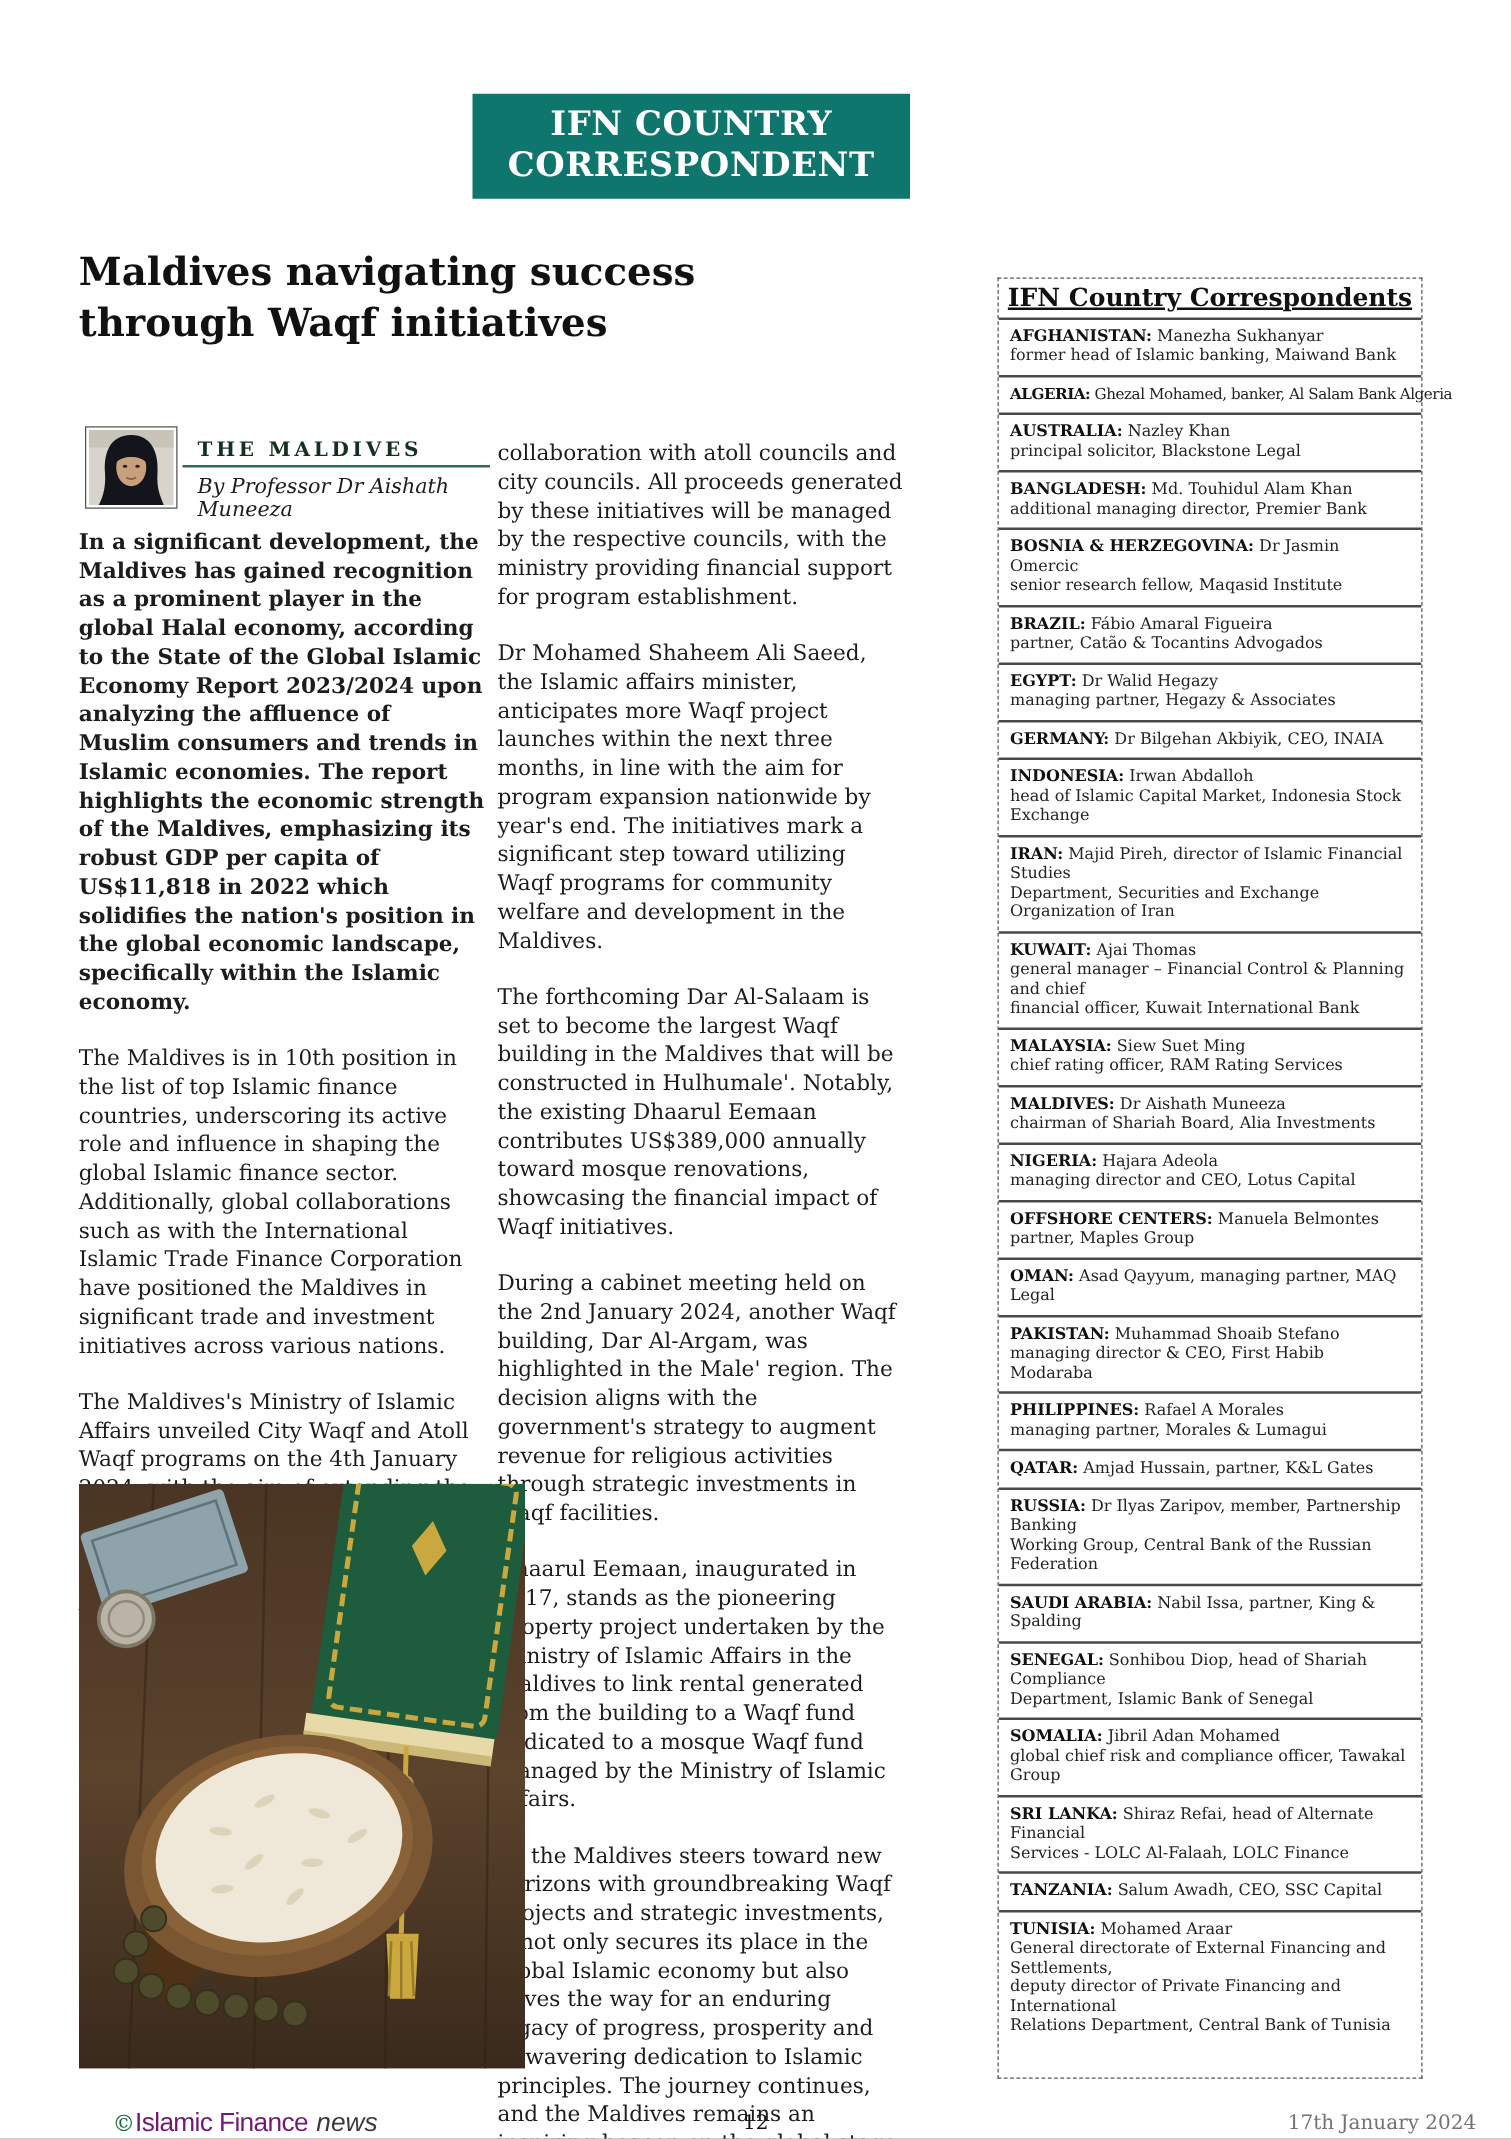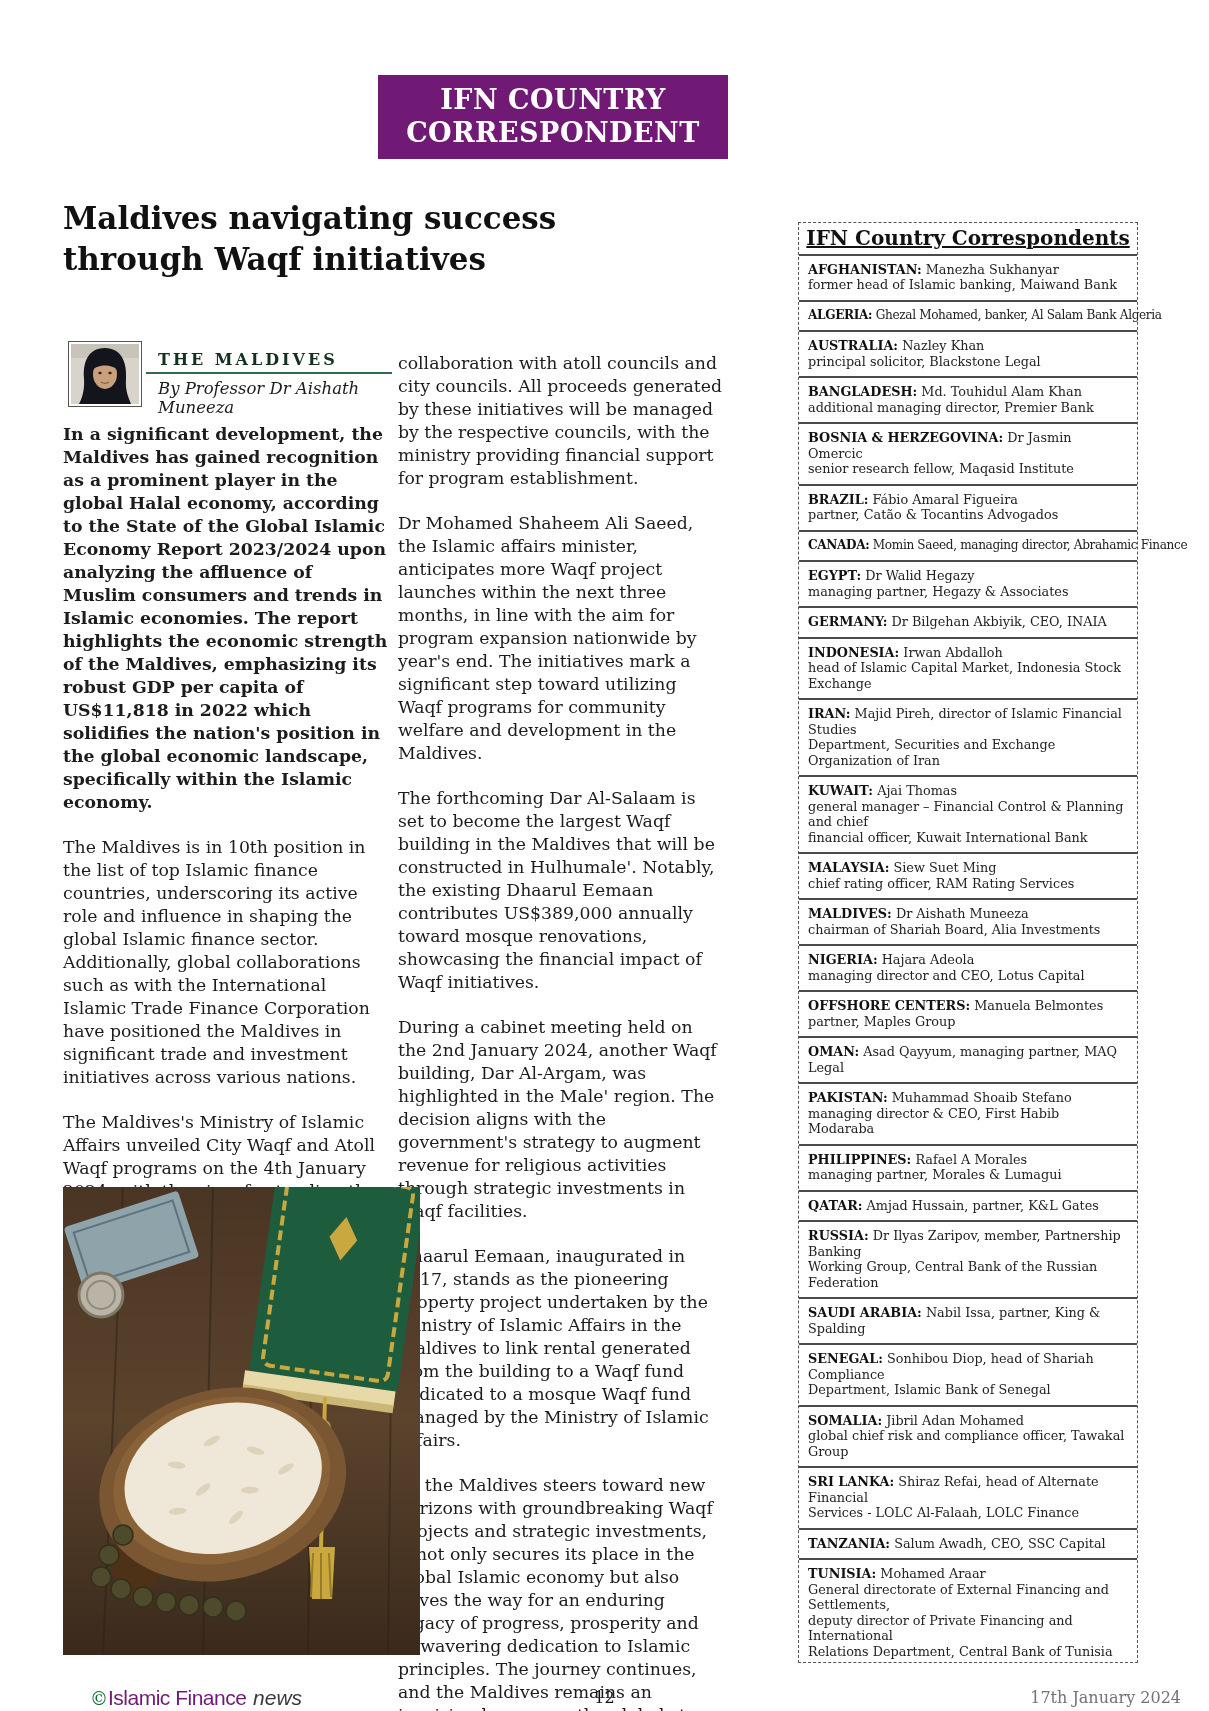--- a/index.html
+++ b/index.html
@@ -5,21 +5,21 @@
   * { margin:0; padding:0; box-sizing:border-box; }
   html,body { background:#888; }
   .page {
     position:relative; width:1209px; height:1711px; margin:0 auto;
     background:#ffffff; overflow:hidden;
     font-family:"DejaVu Serif","Liberation Serif",serif; color:#1c1c1c;
   }
   
   .banner {
     position:absolute; left:378px; top:75px; width:350px; height:84px;
-    background:#701a75; color:#fff; display:flex; flex-direction:column;
+    background:#0f766e; color:#fff; display:flex; flex-direction:column;
     align-items:center; justify-content:center; text-align:center;
     font-size:27px; font-weight:bold; letter-spacing:.5px; line-height:1.22;
   }
   
   .title {
     position:absolute; left:63px; top:198px; width:630px;
     font-size:31px; font-weight:bold; line-height:1.32; color:#111;
   }
   .headshot {
     position:absolute; left:68px; top:341px; width:74px; height:66px;
@@ -231,23 +231,20 @@
         </div>
 
         <div class="corr-row">
           <span class="corr-country">BOSNIA &amp; HERZEGOVINA:</span><span class="corr-line1"> Dr Jasmin Omercic</span><span class="corr-more">senior research fellow, Maqasid Institute</span>
         </div>
 
         <div class="corr-row">
           <span class="corr-country">BRAZIL:</span><span class="corr-line1"> Fábio Amaral Figueira</span><span class="corr-more">partner, Catão &amp; Tocantins Advogados</span>
         </div>
 
-        <div class="corr-row condensed">
-          <span class="corr-country">CANADA:</span><span class="corr-line1"> Momin Saeed, managing director, Abrahamic Finance</span>
-        </div>
 
         <div class="corr-row">
           <span class="corr-country">EGYPT:</span><span class="corr-line1"> Dr Walid Hegazy</span><span class="corr-more">managing partner, Hegazy &amp; Associates</span>
         </div>
 
         <div class="corr-row">
           <span class="corr-country">GERMANY:</span><span class="corr-line1"> Dr Bilgehan Akbiyik, CEO, INAIA</span>
         </div>
 
         <div class="corr-row">

